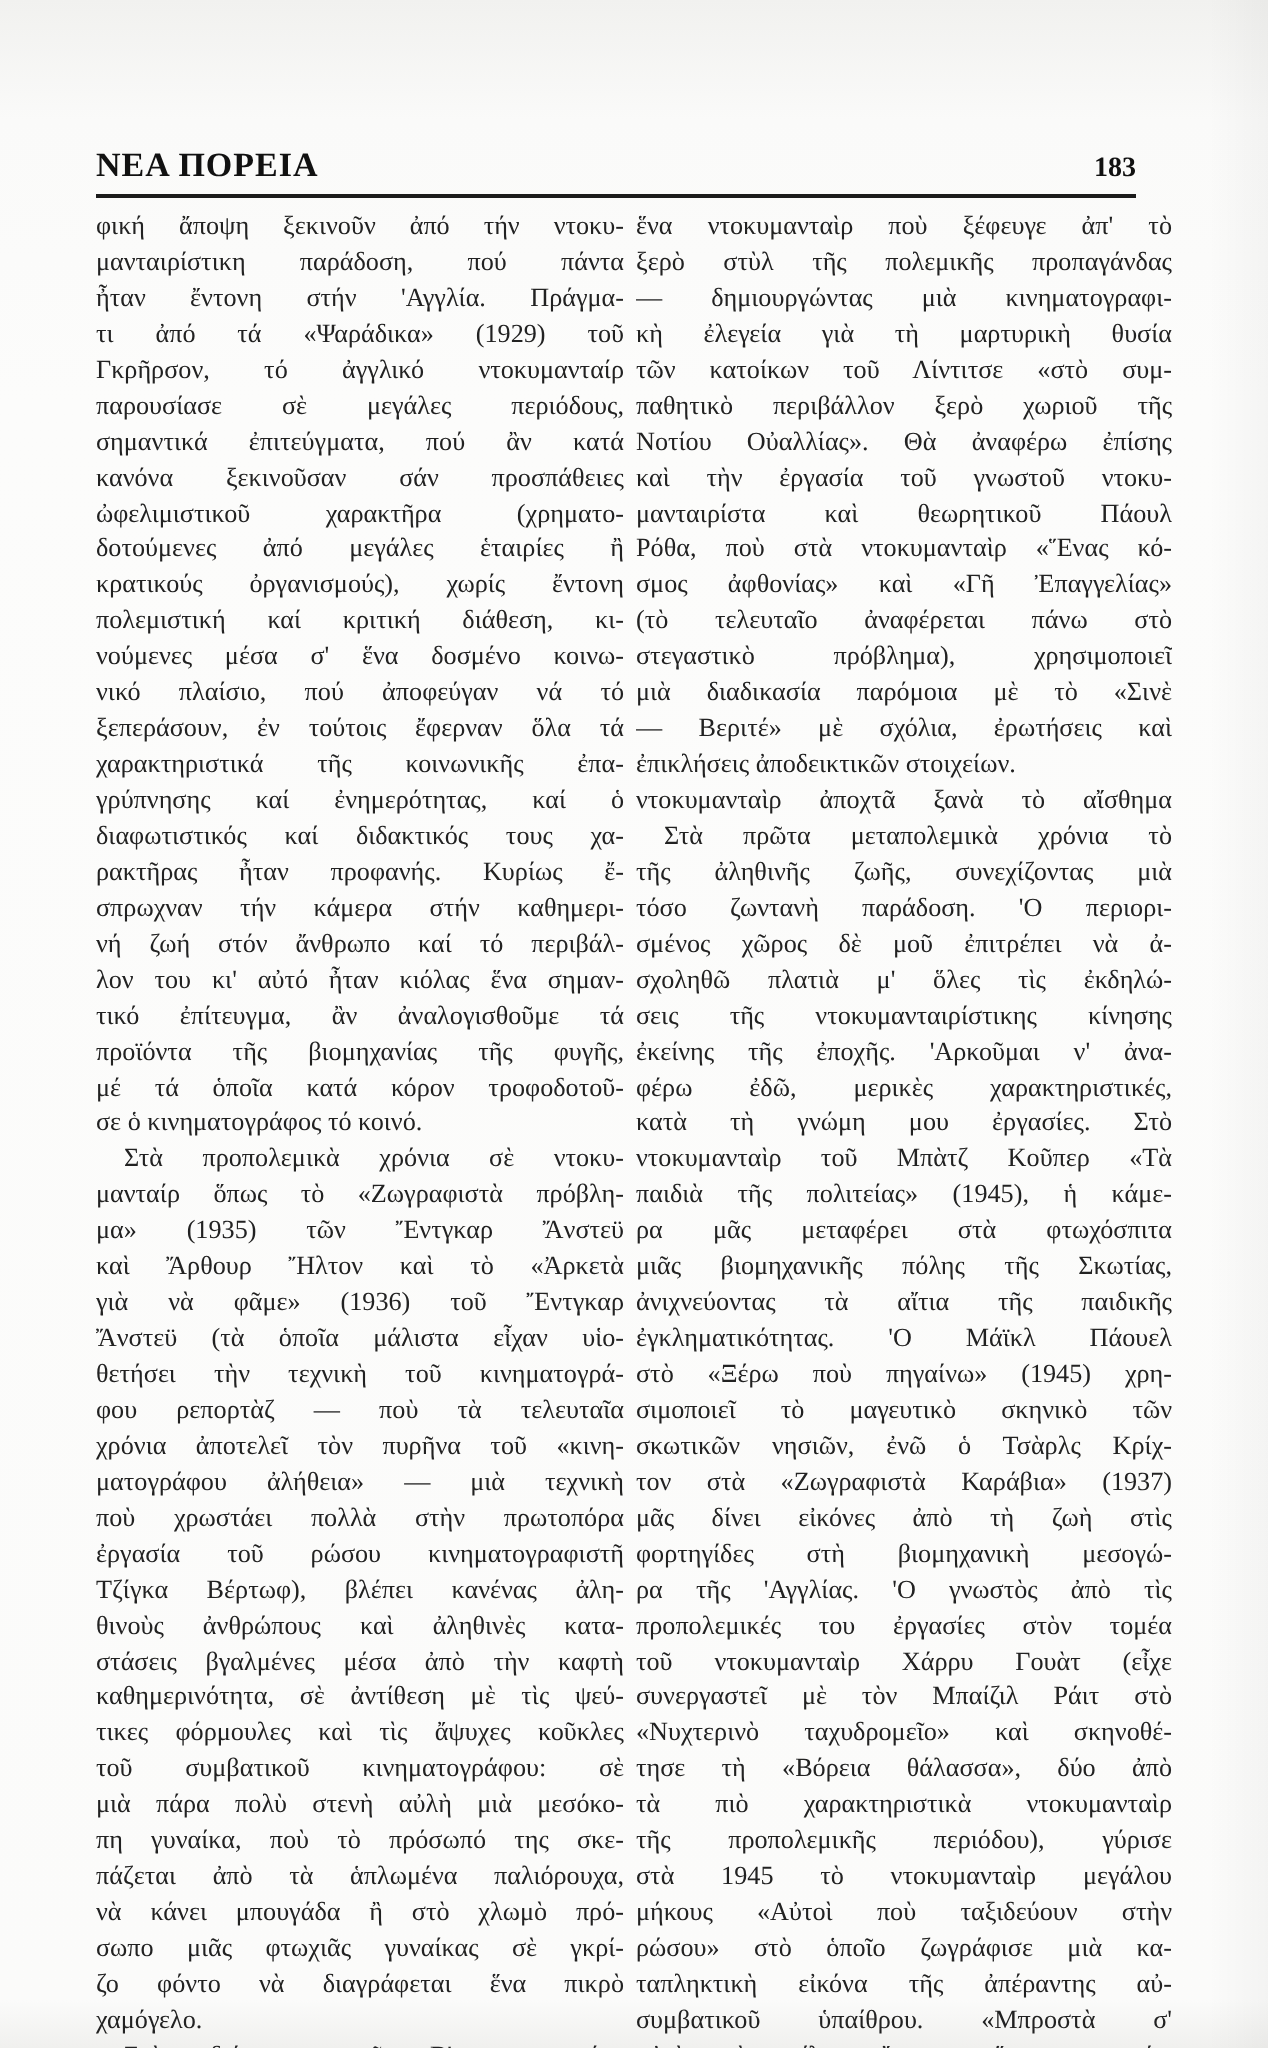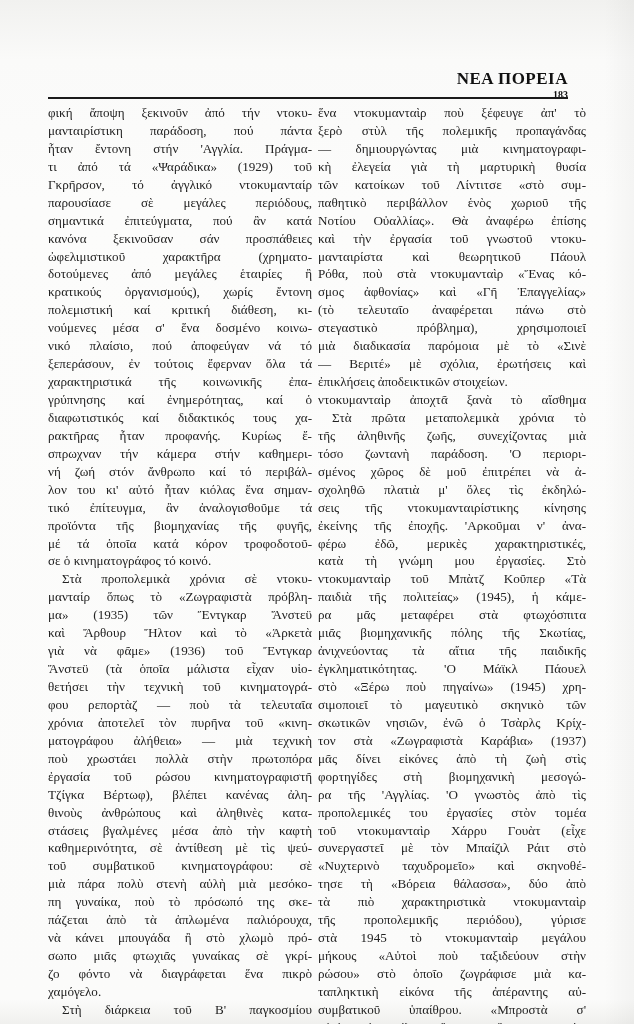--- a/index.html
+++ b/index.html
@@ -23,33 +23,32 @@
     }
     .header {
       position: absolute;
       left: 48px;
       top: 69px;
       width: 520px;
       height: 24px;
       display: flex;
       justify-content: space-between;
       align-items: flex-end;
-      flex-direction: column;
     }
     .running-title {
       font-family: "Liberation Serif", "DejaVu Serif", serif;
       font-weight: bold;
       font-size: 17px;
       letter-spacing: 0.5px;
       color: #111;
     }
     .page-number {
       font-family: "Liberation Serif", "DejaVu Serif", serif;
       font-weight: bold;
-      font-size: 10px;
+      font-size: 14px;
       color: #111;
     }
     .header-rule {
       position: absolute;
       left: 48px;
       top: 97px;
       width: 520px;
       height: 2px;
       background: #1b1b1b;
     }
@@ -139,37 +138,38 @@
       <span class="line">θετήσει τὴν τεχνικὴ τοῦ κινηματογρά-</span>
       <span class="line">φου ρεπορτὰζ — ποὺ τὰ τελευταῖα</span>
       <span class="line">χρόνια ἀποτελεῖ τὸν πυρῆνα τοῦ «κινη-</span>
       <span class="line">ματογράφου ἀλήθεια» — μιὰ τεχνικὴ</span>
       <span class="line">ποὺ χρωστάει πολλὰ στὴν πρωτοπόρα</span>
       <span class="line">ἐργασία τοῦ ρώσου κινηματογραφιστῆ</span>
       <span class="line">Τζίγκα Βέρτωφ), βλέπει κανένας ἀλη-</span>
       <span class="line">θινοὺς ἀνθρώπους καὶ ἀληθινὲς κατα-</span>
       <span class="line">στάσεις βγαλμένες μέσα ἀπὸ τὴν καφτὴ</span>
       <span class="line">καθημερινότητα, σὲ ἀντίθεση μὲ τὶς ψεύ-</span>
+      <span class="line">τικες φόρμουλες καὶ τὶς ἄψυχες κοῦκλες</span>
       <span class="line">τοῦ συμβατικοῦ κινηματογράφου: σὲ</span>
       <span class="line">μιὰ πάρα πολὺ στενὴ αὐλὴ μιὰ μεσόκο-</span>
       <span class="line">πη γυναίκα, ποὺ τὸ πρόσωπό της σκε-</span>
       <span class="line">πάζεται ἀπὸ τὰ ἁπλωμένα παλιόρουχα,</span>
       <span class="line">νὰ κάνει μπουγάδα ἢ στὸ χλωμὸ πρό-</span>
       <span class="line">σωπο μιᾶς φτωχιᾶς γυναίκας σὲ γκρί-</span>
       <span class="line">ζο φόντο νὰ διαγράφεται ἕνα πικρὸ</span>
       <span class="line last">χαμόγελο.</span>
       <span class="line indent">Στὴ διάρκεια τοῦ Β' παγκοσμίου</span>
     </div>
   <div class="column col-right" id="col-right">
       <span class="line">ἕνα ντοκυμανταὶρ ποὺ ξέφευγε ἀπ' τὸ</span>
       <span class="line">ξερὸ στὺλ τῆς πολεμικῆς προπαγάνδας</span>
       <span class="line">— δημιουργώντας μιὰ κινηματογραφι-</span>
       <span class="line">κὴ ἐλεγεία γιὰ τὴ μαρτυρικὴ θυσία</span>
       <span class="line">τῶν κατοίκων τοῦ Λίντιτσε «στὸ συμ-</span>
-      <span class="line">παθητικὸ περιβάλλον ἑνὸς χωριοῦ τῆς</span>
+      <span class="line">παθητικὸ περιβάλλον ξερὸ χωριοῦ τῆς</span>
       <span class="line">Νοτίου Οὐαλλίας». Θὰ ἀναφέρω ἐπίσης</span>
       <span class="line">καὶ τὴν ἐργασία τοῦ γνωστοῦ ντοκυ-</span>
       <span class="line">μανταιρίστα καὶ θεωρητικοῦ Πάουλ</span>
       <span class="line">Ρόθα, ποὺ στὰ ντοκυμανταὶρ «Ἕνας κό-</span>
       <span class="line">σμος ἀφθονίας» καὶ «Γῆ Ἐπαγγελίας»</span>
       <span class="line">(τὸ τελευταῖο ἀναφέρεται πάνω στὸ</span>
       <span class="line">στεγαστικὸ πρόβλημα), χρησιμοποιεῖ</span>
       <span class="line">μιὰ διαδικασία παρόμοια μὲ τὸ «Σινὲ</span>
       <span class="line">— Βεριτέ» μὲ σχόλια, ἐρωτήσεις καὶ</span>
       <span class="line last">ἐπικλήσεις ἀποδεικτικῶν στοιχείων.</span>

